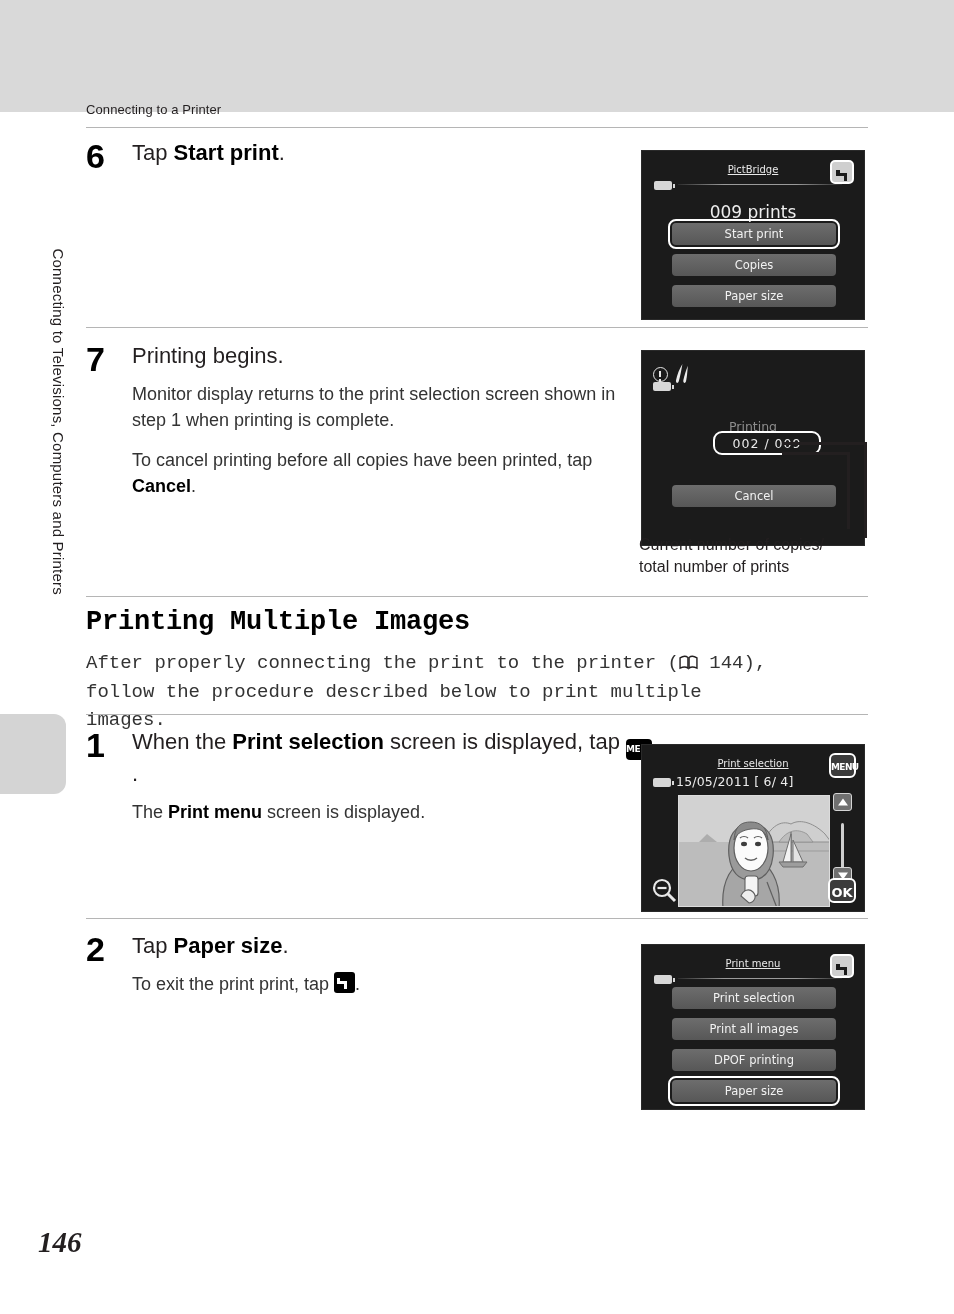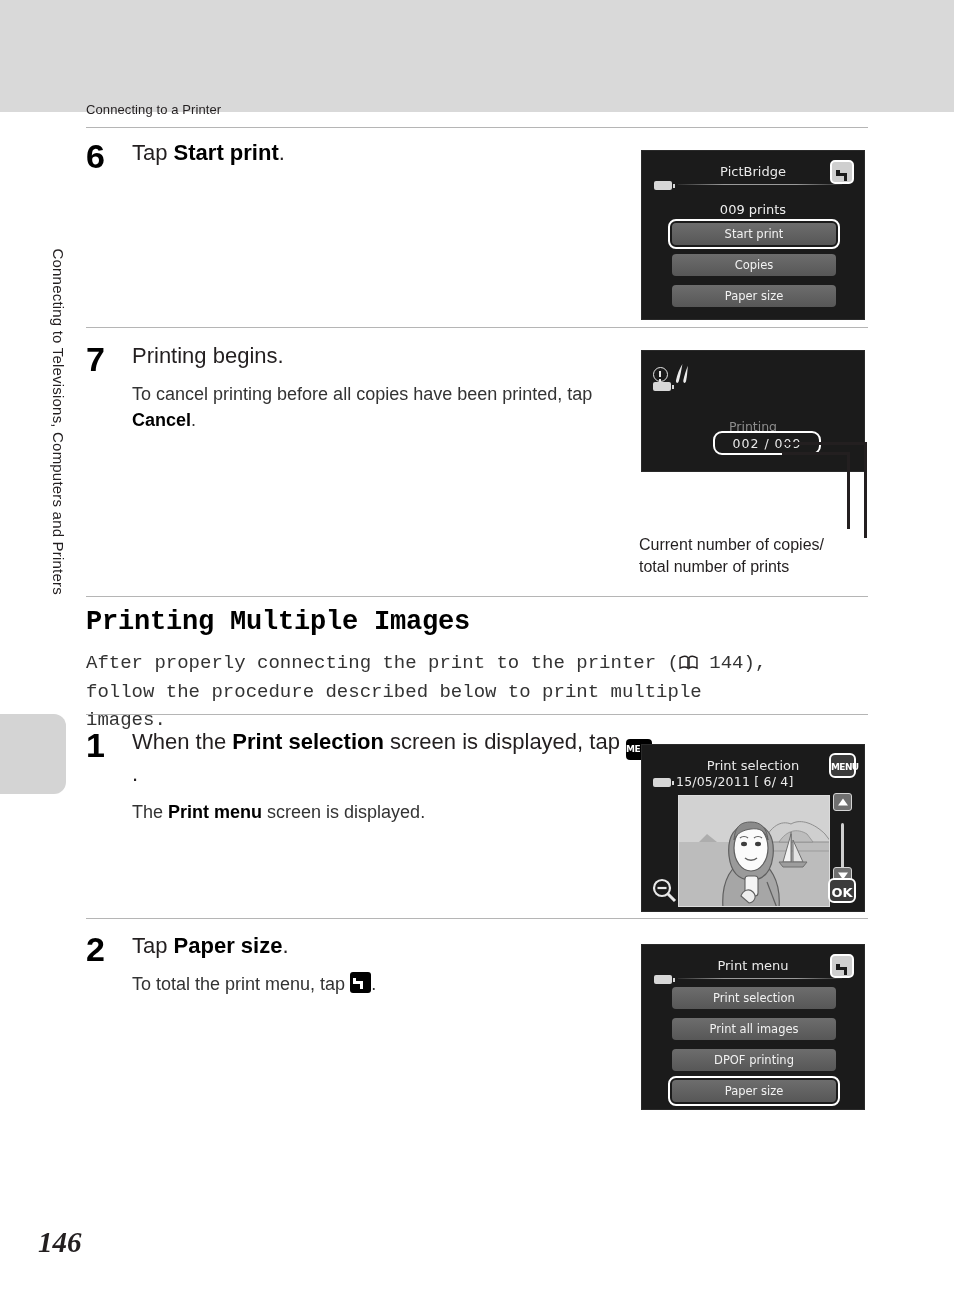--- a/index.html
+++ b/index.html
@@ -150,22 +150,23 @@
     background: #1b1b1b;
     border: 1px solid #2a2a2a;
     font-family: "DejaVu Sans", sans-serif;
     color: #e8e8e8;
     overflow: hidden;
   }
   .shot-title {
     position: absolute;
     left: 0; right: 0; top: 13px;
     text-align: center;
-    font-size: 13px;
+    font-size: 10px;
     color: #e9e9e9;
+    text-decoration: underline;
   }
   .title-rule {
     position: absolute;
     left: 36px; right: 22px; top: 33px;
     height: 1px;
     background: linear-gradient(to right, #2c2c2c, #9a9a9a 28%, #9a9a9a 72%, #2c2c2c);
   }
   .battery {
     position: absolute;
     left: 12px; top: 30px;
@@ -214,21 +215,21 @@
     width: 16px; height: 14px;
     background:
       linear-gradient(#1b1b1b,#1b1b1b) 0 6px / 11px 3px no-repeat,
       linear-gradient(#1b1b1b,#1b1b1b) 8px 6px / 3px 8px no-repeat,
       linear-gradient(#1b1b1b,#1b1b1b) 0 3px / 4px 3px no-repeat;
   }
   .prints-count {
     position: absolute;
     left: 0; right: 0;
     text-align: center;
-    font-size: 13px;
+    font-size: 17px;
     color: #eee;
   }
 
   
   .warn-excl {
     position: absolute;
     left: 11px; top: 16px;
     width: 15px; height: 15px;
     border: 1.6px solid #e6e6e6;
     border-radius: 50%;
@@ -393,25 +394,26 @@
   <div class="btn-row" style="top:103px;">Copies</div>
   <div class="btn-row" style="top:134px;">Paper size</div>
 </div>
 
 <div class="rule" style="position:absolute;left:86px;top:327px;"></div>
 
 <div class="step" style="position:absolute;left:86px;top:342px;">
   <div class="step-num">7</div>
   <div class="step-body">
     <div class="step-title">Printing begins.</div>
+    <div class="step-sub">Monitor display returns to the print selection screen shown in step 1 when printing is complete.</div>
     <div class="step-sub"><span>To cancel printing before all copies have been printed, tap </span><b>Cancel</b><span>.</span></div>
   </div>
 </div>
 
-<div class="shot" style="left:641px;top:350px;width:224px;height:122px;">
+<div class="shot" style="left:641px;top:350px;width:224px;height:196px;">
   <div class="warn-excl"></div>
   <svg class="warn-blur" viewBox="0 0 20 22">
     <path d="M11 0 C8 5 5 12 4 18 C3.4 21 6 22 7 19 C8.5 14 10 6 11 0 Z" fill="#ececec"></path>
     <path d="M17 2 C15 7 13 13 12 18 C11.5 21 14 22 15 19 C16 14 16.6 7 17 2 Z" fill="#ececec"></path>
   </svg>
   <div class="battery" style="top:31px;left:11px;"></div>
   <div class="printing-label">Printing</div>
   <div class="count-box">002  /  009</div>
   <div class="btn-row" style="top:134px;">Cancel</div>
 </div>
@@ -493,21 +495,21 @@
     <line x1="17" y1="17" x2="24" y2="24" stroke="#e8e8e8" stroke-width="3"></line>
   </svg>
 </div>
 
 <div class="rule" style="position:absolute;left:86px;top:918px;"></div>
 
 <div class="step" style="position:absolute;left:86px;top:932px;">
   <div class="step-num">2</div>
   <div class="step-body">
     <div class="step-title"><span>Tap </span><b>Paper size</b><span>.</span></div>
-    <div class="step-sub"><span>To total the print menu, tap </span><span class="ic ic-back"></span><span>.</span></div>
+    <div class="step-sub"><span>To exit the print print, tap </span><span class="ic ic-back"></span><span>.</span></div>
   </div>
 </div>
 
 <div class="shot" style="left:641px;top:944px;width:224px;height:166px;">
   <div class="shot-title">Print menu</div>
   <div class="title-rule"></div>
   <div class="battery"></div>
   <div class="back-key"></div>
   <div class="btn-row" style="top:42px;">Print selection</div>
   <div class="btn-row" style="top:73px;">Print all images</div>

